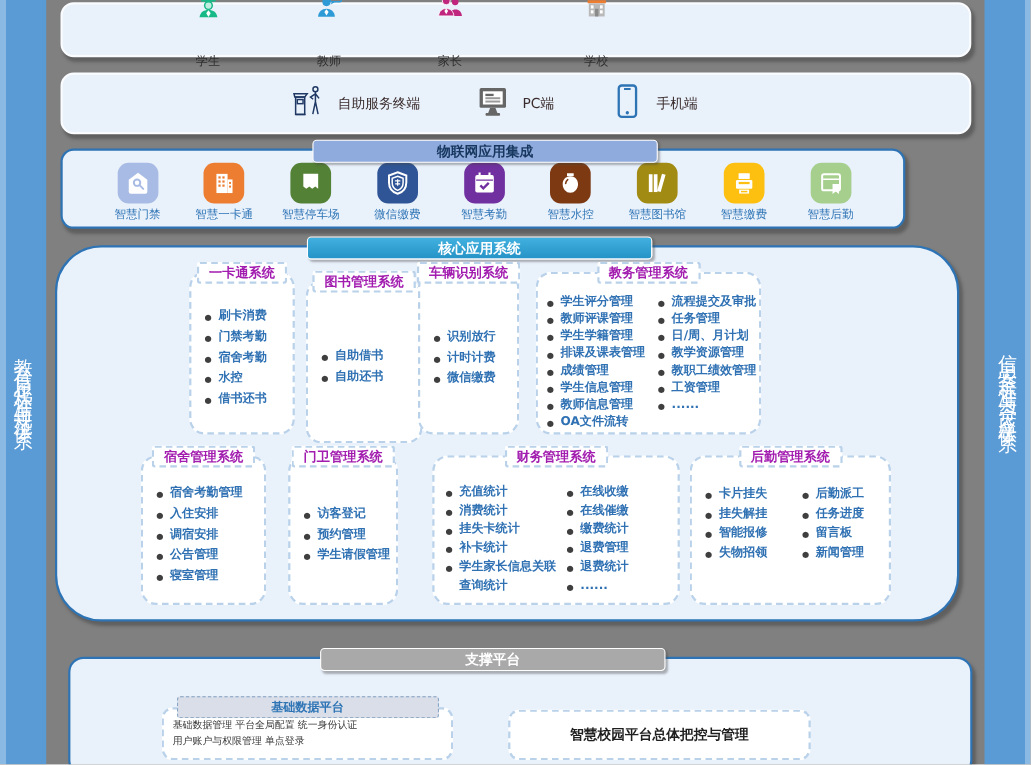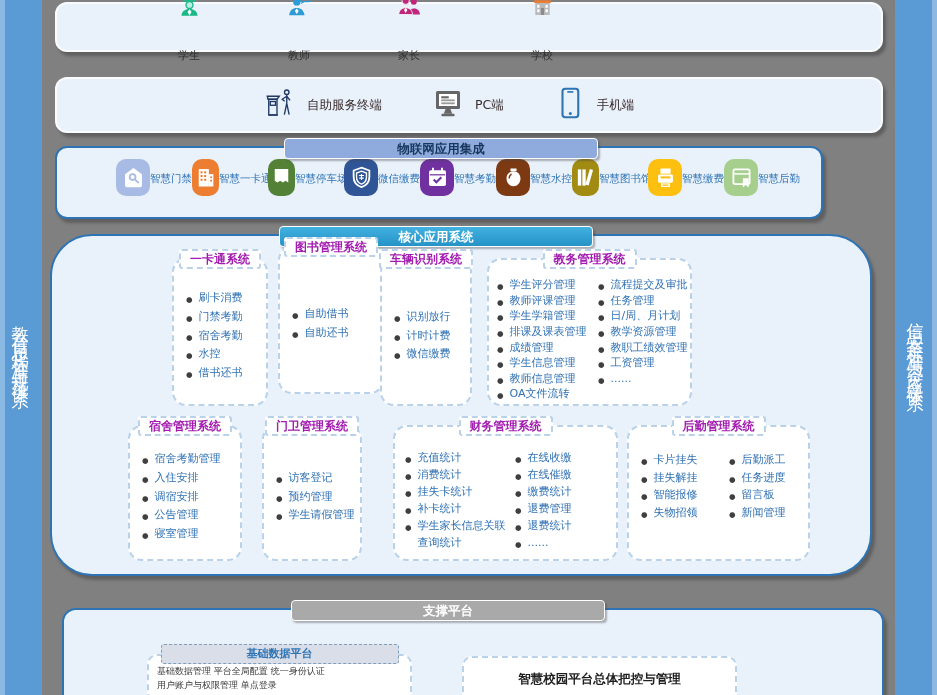--- a/index.html
+++ b/index.html
@@ -8,59 +8,59 @@
   .rail{flex:0 0 42px;display:flex;align-items:center;justify-content:center;}
   .rail.left{background:linear-gradient(to right,#8ab9e4 0 5px,#5b9bd5 5px);}
   .rail.right{background:linear-gradient(to left,#8ab9e4 0 5px,#5b9bd5 5px);}
   .rail-text{writing-mode:vertical-rl;color:#fff;font-size:17px;letter-spacing:6px;}
   .center{flex:1;position:relative;}
   
   .panel{position:relative;margin-left:13px;width:828px;background:#e9f1fb;border-radius:12px;
          box-shadow:3px 4px 3px rgba(55,55,55,.45);box-sizing:border-box;}
   .p-users{margin-top:2px;height:50px;border:2px solid #fafcff;display:flex;align-items:center;
            padding-left:102px;gap:50px;}
-  .p-terms{margin-top:25px;height:56px;border:2px solid #fafcff;display:flex;align-items:center;
+  .p-terms{margin-top:14px;height:56px;border:2px solid #fafcff;display:flex;align-items:center;
            padding-left:205px;gap:48px;}
-  .p-iot{margin-top:13px;width:768px;height:73px;border:2px solid #2e74b5;padding-left:29px;}
+  .p-iot{margin-top:13px;width:768px;height:73px;border:2px solid #2e74b5;}
   .p-core{margin-top:15px;margin-left:8px;width:822px;height:342px;border:2px solid #2e74b5;border-radius:42px;}
   .p-support{margin-top:32px;margin-left:20px;width:822px;height:108px;border:2px solid #2e74b5;border-radius:14px;}
   
   .band{position:absolute;top:-10px;left:227px;width:312px;height:19px;line-height:19px;text-align:center;
         font-size:12.5px;font-weight:bold;border:1px solid #fff;border-radius:4px;
         box-shadow:2px 2px 2px rgba(70,70,70,.4);}
   .band-iot{background:#8faadc;color:#17375e;}
   .band-core{background:linear-gradient(#41b1e0,#2593c6);color:#fff;}
   .band-support{background:#a9a9a9;color:#fff;}
   
   .user-item{display:flex;flex-direction:column;align-items:center;width:60px;gap:24px;}
   .user-item svg{width:27px;height:27px;}
   .user-label{font-size:11px;color:#2f2f2f;margin-top:1px;}
   .u-school{margin-left:23px;}
   
   .term-item{display:flex;align-items:center;gap:9px;}
   .term-item svg{width:36px;height:40px;}
   .term-label{font-size:12.5px;color:#3a2c2c;}
   
   .iot-row{display:flex;justify-content:space-between;padding:11px 28px 0 30px;}
-  .iot-item{display:flex;flex-direction:row;align-items:center;width:76px;}
+  .iot-item{display:flex;flex-direction:column;align-items:center;width:76px;}
   .tile{width:37px;height:37px;border-radius:10px;display:flex;align-items:center;justify-content:center;}
   .tile svg{width:27px;height:27px;}
   .iot-label{margin-top:3px;font-size:10.5px;color:#2e74b5;white-space:nowrap;}
   
   .sysbox{position:absolute;background:#fff;border:2px dashed #b9d2ea;border-radius:14px;box-sizing:border-box;}
   .sys-title{position:absolute;top:-11px;left:50%;transform:translateX(-50%);background:#fff;
              border:2px dashed #b9d2ea;border-radius:3px;padding:0 9px;height:20px;line-height:17px;
              font-size:12px;font-weight:bold;color:#a21caf;white-space:nowrap;box-sizing:border-box;}
   .sys-cols{display:flex;height:100%;box-sizing:border-box;padding:14px 4px 6px 12px;align-items:flex-start;}
   .sys-cols.vcenter{align-items:center;}
-  .sys-list{list-style:none;margin:0;padding:0;}
+  .sys-list{list-style:none;margin:0;padding:0;font-weight:bold;}
   .sys-item{display:flex;font-size:11px;color:#2f71b3;line-height:1.7;}
   .sys-item::before{content:"●";font-size:7.5px;color:#3f3f3f;margin:5px 6px 0 0;flex:0 0 auto;}
   .sys-a{left:120px;top:22px;width:96px;height:148px;}
-  .sys-b{left:226px;top:10px;width:106px;height:148px;}
+  .sys-b{left:226px;top:30px;width:106px;height:148px;}
   .sys-c{left:328px;top:22px;width:92px;height:148px;}
   .sys-d{left:435px;top:22px;width:205px;height:148px;}
   .sys-d .sys-cols{padding:17px 2px 4px 8px;}
   .sys-d .sys-item{line-height:1.42;}
   .sys-d .col1{width:101px;flex:0 0 101px;}
   .sys-e{left:76px;top:189px;width:114px;height:136px;}
   .sys-f{left:210px;top:189px;width:100px;height:136px;}
   .sys-g{left:341px;top:189px;width:225px;height:136px;}
   .sys-g .sys-cols{padding:22px 2px 4px 10px;}
   .sys-g .sys-item{line-height:1.55;}

